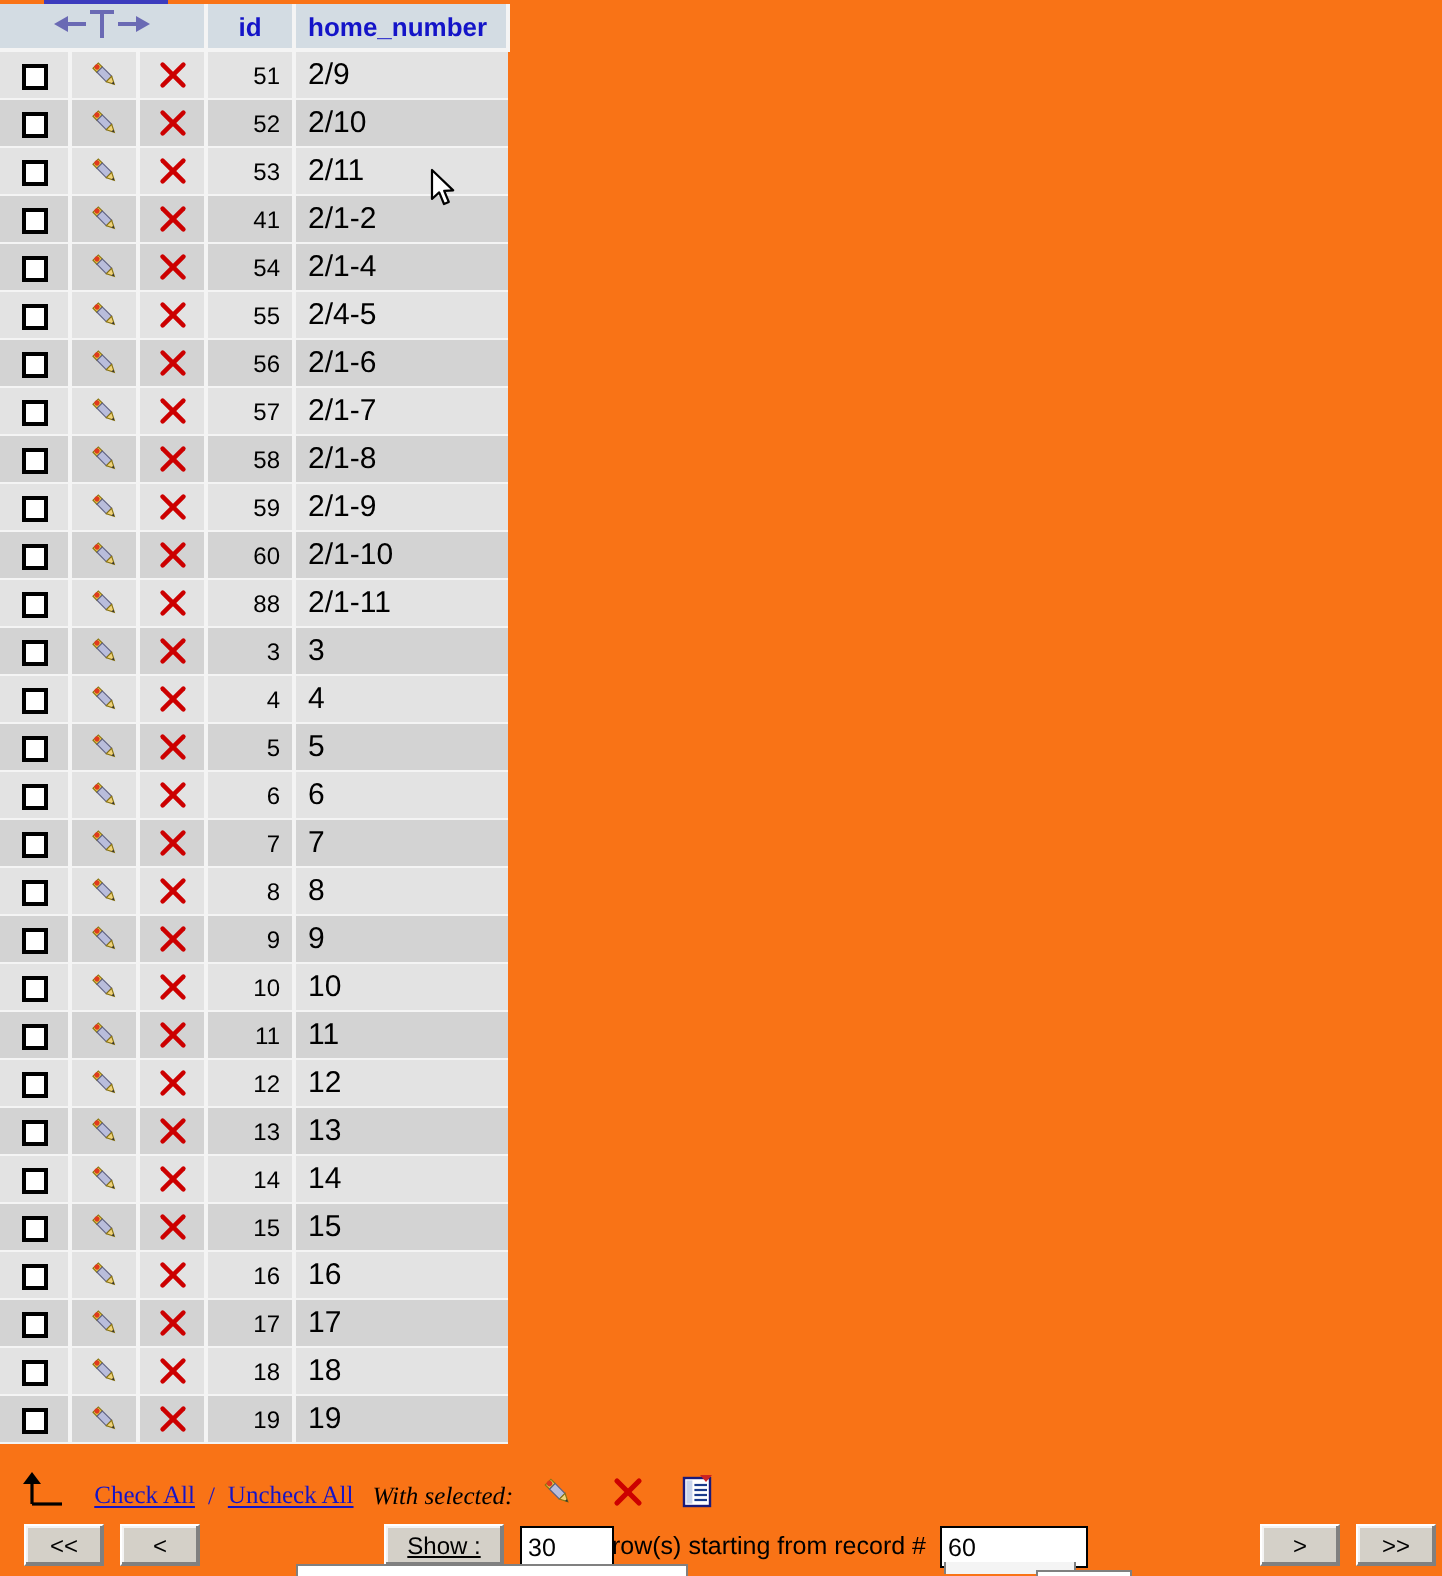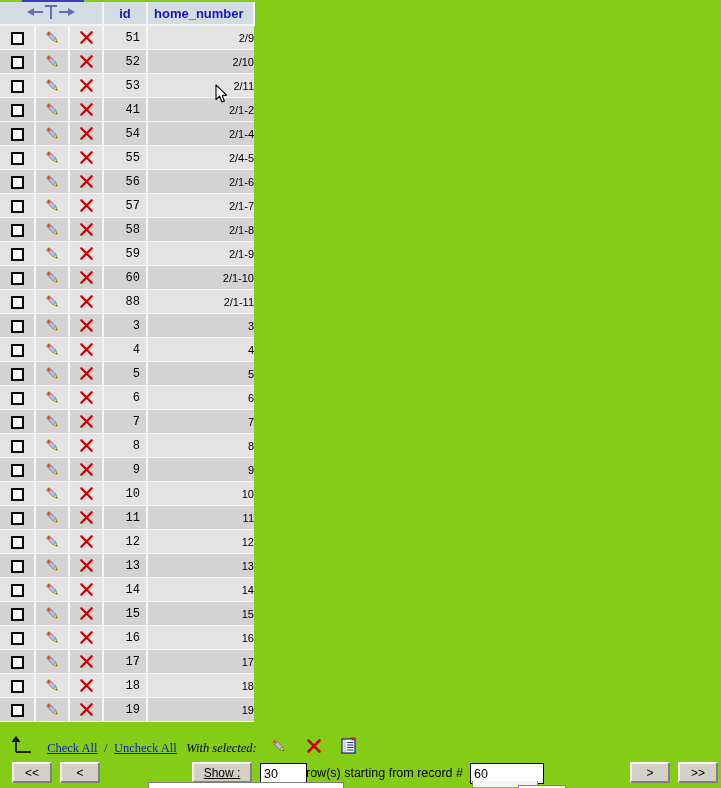--- a/index.html
+++ b/index.html
@@ -9,21 +9,21 @@
     background: #f4f4f4;
     font-family: "Liberation Sans", sans-serif;
     font-size: 12px;
     color: #000000;
   }
   #screen {
     position: relative;
     width: 721px;
     height: 788px;
     overflow: hidden;
-    background: #84cc16;
+    background: #f97316;
   }
 
   
   .top-sliver {
     position: absolute;
     left: 22px;
     top: 0;
     width: 62px;
     height: 2px;
     background: #3c3cbe;
@@ -67,22 +67,22 @@
 
   tbody td {
     height: 23px;
     border-bottom: 1px solid #f4f4f4;
     border-right: 2px solid #f4f4f4;
     vertical-align: middle;
   }
   td.c-check { width: 34px; text-align: center; }
   td.c-edit  { width: 32px; text-align: center; }
   td.c-del   { width: 32px; text-align: center; }
-  td.c-id    { width: 34px; text-align: right; padding-right: 6px; font-size: 12px; font-family: Liberation Mono, monospace; }
-  td.c-home  { width: 99px; text-align: right; padding-left: 6px; font-size: 11px; border-right: none;}
+  td.c-id    { width: 34px; text-align: right; padding-right: 6px; font-size: 12px; }
+  td.c-home  { width: 99px; text-align: left; padding-left: 6px; font-size: 15px; border-right: none;}
 
   .rowcheck {
     -webkit-appearance: none;
     appearance: none;
     width: 13px;
     height: 13px;
     background: #ffffff;
     border: 2px solid #000000;
     display: inline-block;
     vertical-align: middle;

